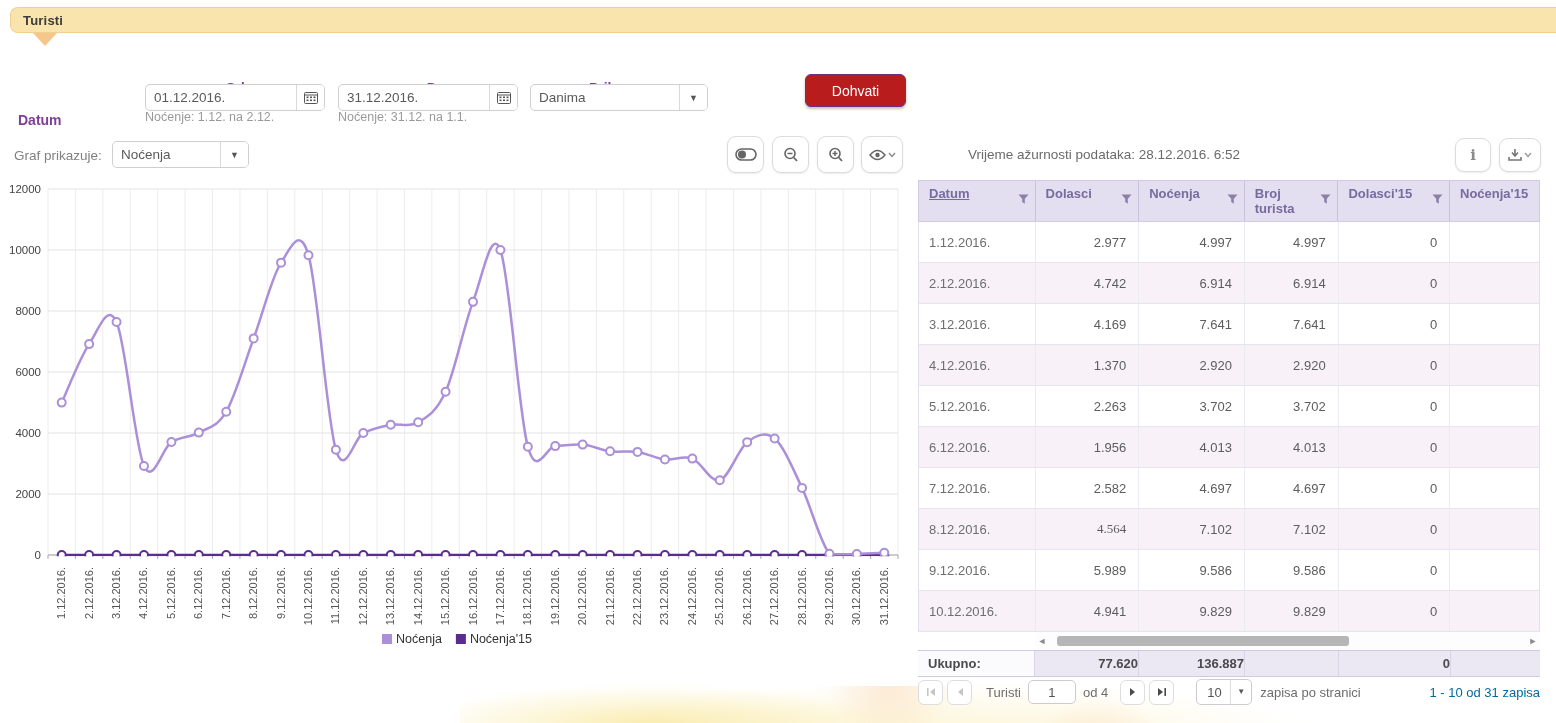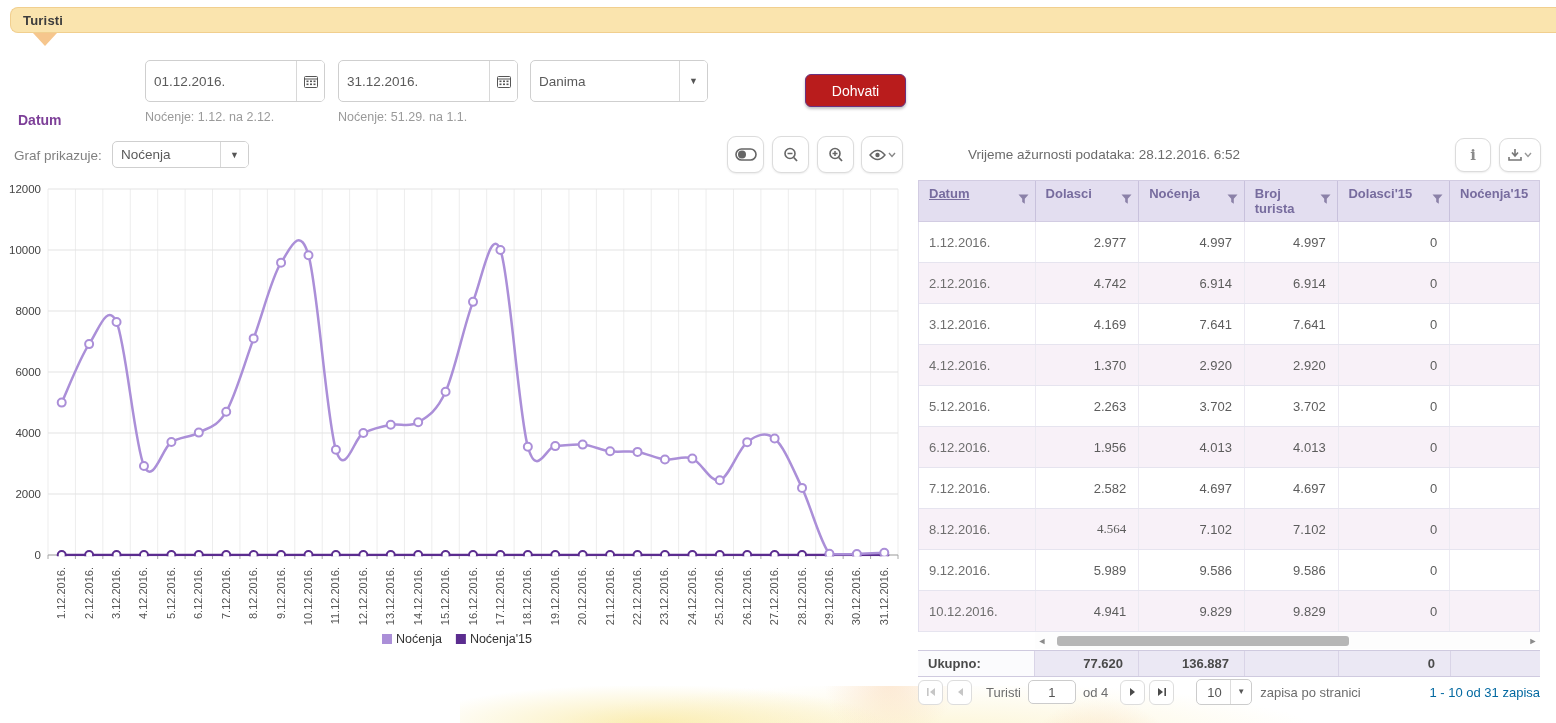--- a/index.html
+++ b/index.html
@@ -27,21 +27,21 @@
   .top-bar .tab-label{margin-left:12px;font-size:13px;font-weight:bold;color:#3c3c3c;letter-spacing:.2px;}
   .tab-pointer{
     position:absolute;left:33px;top:33px;width:0;height:0;
     border-left:12px solid transparent;border-right:12px solid transparent;
     border-top:13px solid #f6c68d;
   }
   
   .flabel{position:absolute;font-size:14px;font-weight:bold;color:#7d3f98;margin-top:28px;}
   .group-label{text-align:center;width:180px;top:52px;}
   .input-box{
-    position:absolute;top:60px;height:42px;width:180px;box-sizing:border-box;
+    position:absolute;top:84px;height:27px;width:180px;box-sizing:border-box;
     border:1px solid #cfcfcf;border-radius:5px;background:#fff;
     display:flex;align-items:stretch;overflow:hidden;
   }
   .input-box input{
     border:none;outline:none;flex:1;padding:0 8px;font-size:13.5px;color:#5a5a5a;
     font-family:"Liberation Sans",sans-serif;background:transparent;min-width:0;
   }
   .seg-btn{
     width:27px;border-left:1px solid #d8d8d8;display:flex;align-items:center;justify-content:center;
     background:#fff;cursor:pointer;color:#5f5f5f;
@@ -95,21 +95,21 @@
   }
   .scroll-arrow{width:14px;font-size:9px;color:#8a8a8a;text-align:center;cursor:pointer;line-height:18px;}
   .scroll-thumb{position:absolute;left:22px;width:292px;top:4px;height:10px;background:#b6b6b6;border-radius:3px;cursor:pointer;}
   
   .grid-footer{display:flex;height:27px;border-top:1px solid #cfcadf;border-bottom:1px solid #cfcadf;box-sizing:border-box;}
   .gf-cell{
     box-sizing:border-box;font-size:13px;font-weight:bold;color:#4a4a4a;background:#ebe8f4;
     display:flex;align-items:center;border-right:1px solid #d9d4e7;
   }
   .gf-cell:first-child{background:#fbfbfd;padding-left:10px;}
-  .gf-cell.num{justify-content:flex-end;padding-right:15px;}
+  .gf-cell.num{justify-content:flex-end;padding-right:0;}
   .gf-cell:last-child{border-right:none;}
   
   .pager{position:absolute;left:918px;top:677px;width:622px;height:30px;display:flex;align-items:center;font-size:13px;color:#6d6d6d;}
   .pg-btn{
     width:25px;height:25px;box-sizing:border-box;background:#fff;border:1px solid #ddd;border-radius:6px;
     display:flex;align-items:center;justify-content:center;margin-right:4px;cursor:pointer;
   }
   .pg-btn.disabled{cursor:default;}
   .pg-input{
     width:48px;height:24px;box-sizing:border-box;border:1px solid #ccc;border-radius:5px;
@@ -168,21 +168,21 @@
           <rect x="2.5" y="5.5" width="2" height="1.6"></rect>
           <rect x="6" y="5.5" width="2" height="1.6"></rect>
           <rect x="9.5" y="5.5" width="2" height="1.6"></rect>
           <rect x="2.5" y="8.5" width="2" height="1.6"></rect>
           <rect x="6" y="8.5" width="2" height="1.6"></rect>
           <rect x="9.5" y="8.5" width="2" height="1.6"></rect>
         </g>
       </svg>
   </span>
 </div>
-<div class="hint" style="left:338px;">Noćenje: 51.29. na 1.1.</div>
+<div class="hint" style="left:338px;">Noćenje: 31.12. na 1.1.</div>
 
 <div class="input-box" style="left:530px;width:178px;">
   <input readonly="" value="Danima" style="">
   <span class="seg-btn">
       <span class="dd-arrow">▼</span>
     </span>
 </div>
 
 <div class="btn-primary">Dohvati</div>
 

